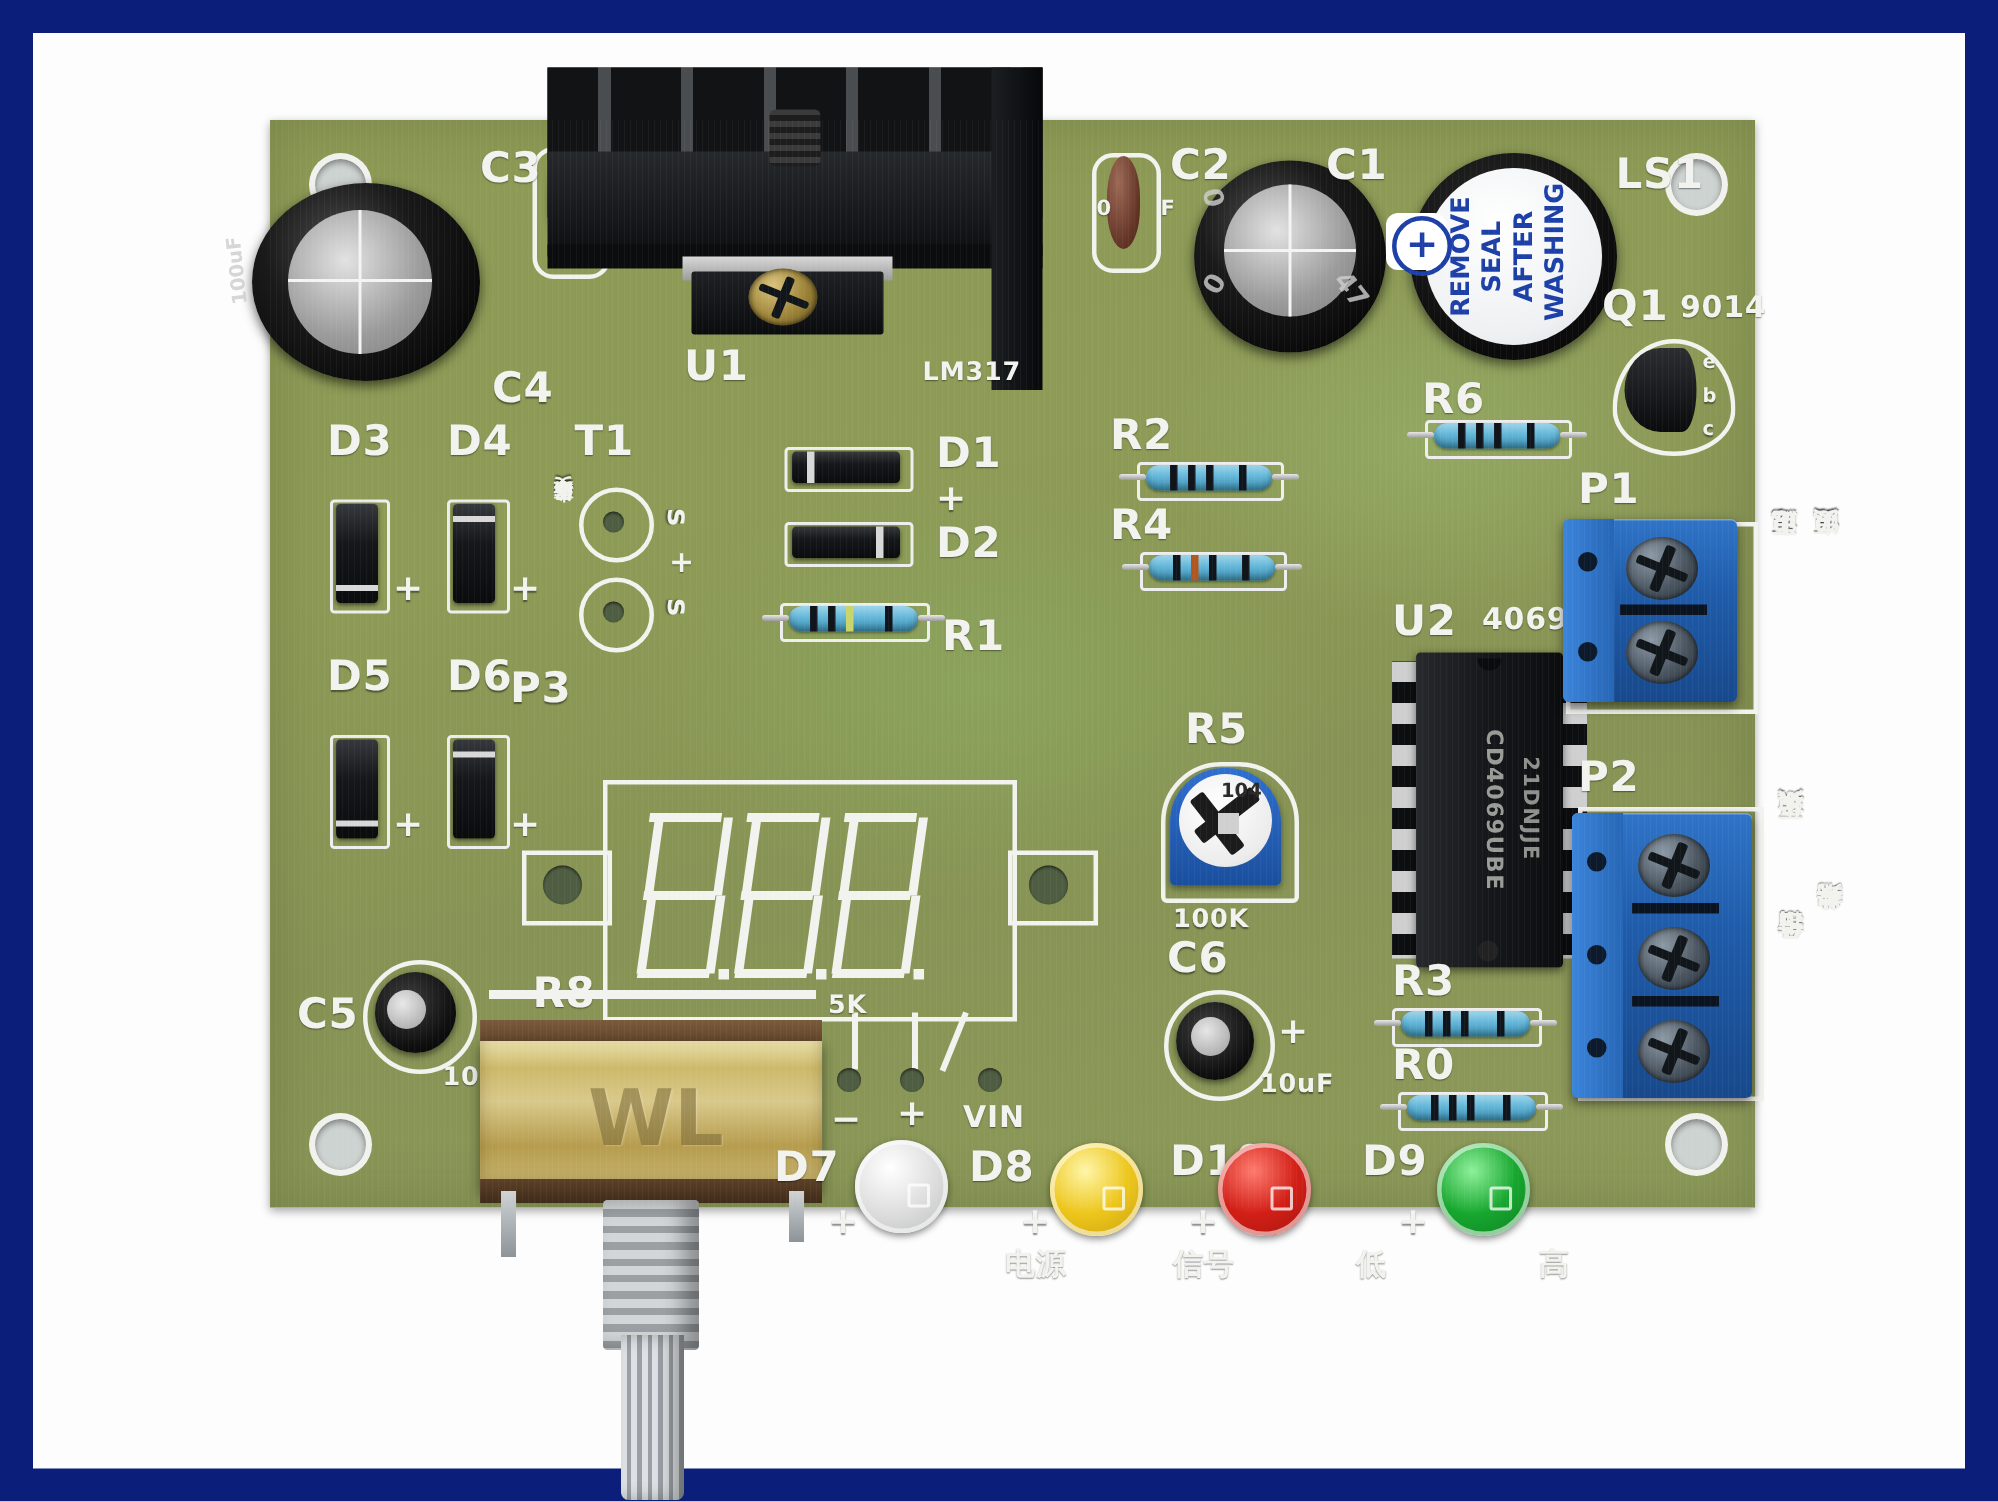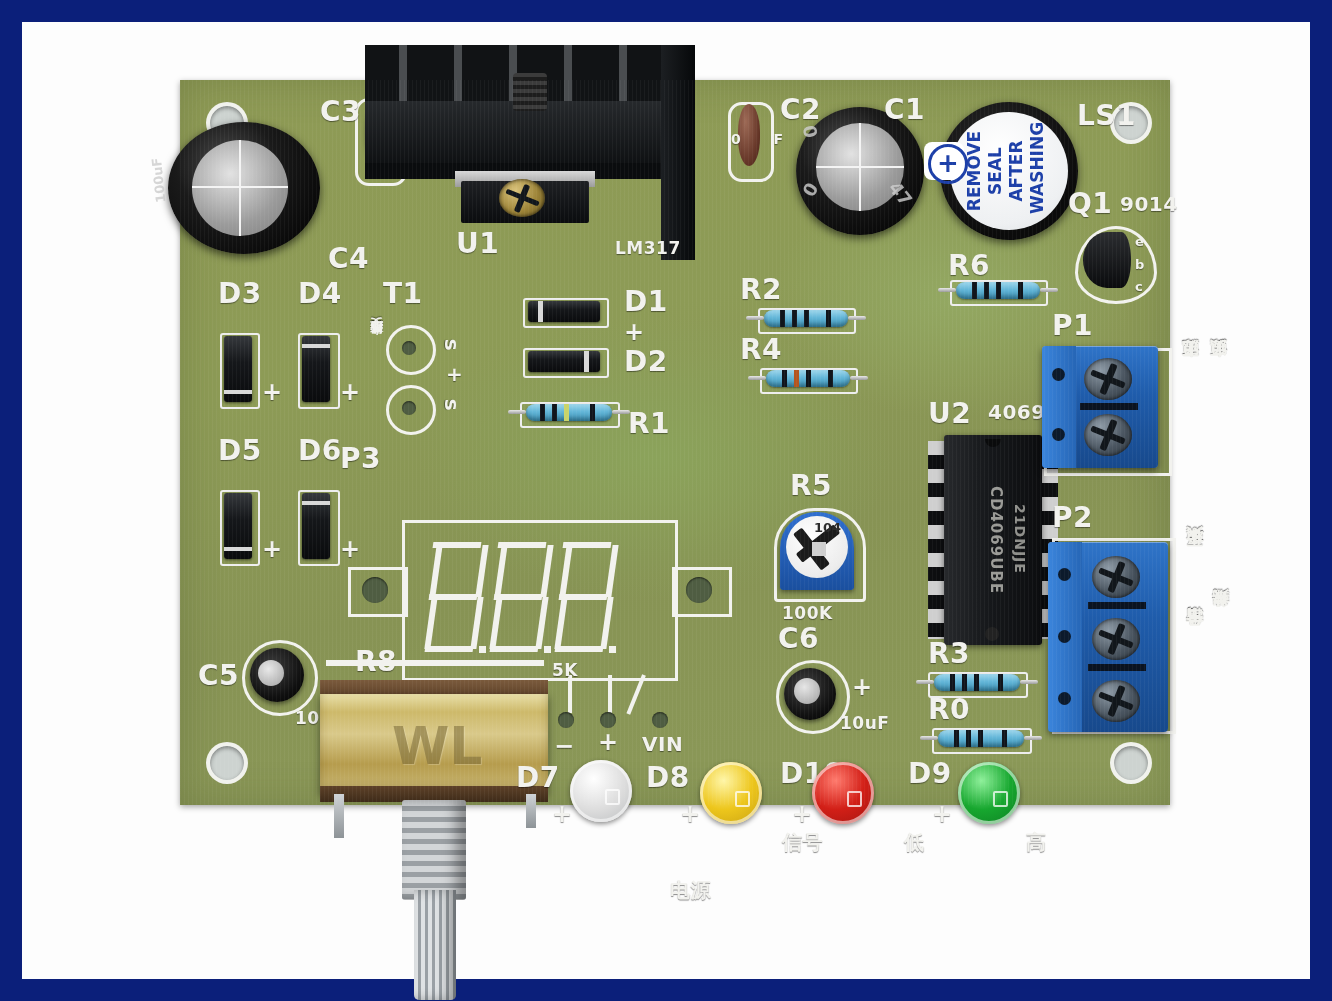--- a/index.html
+++ b/index.html
@@ -455,21 +455,21 @@
       </div>
       <span class="silk s24" style="left:372px;top:722px;">+</span>
 
       <span class="silk s28" style="left:466px;top:684px;">D8</span>
       <div class="led" style="left:520px;top:682px;width:62px;height:62px;
            background:radial-gradient(circle at 38% 30%,#fff6a8,#edc61c 50%,#c7a011 100%);">
         <div class="rim"></div>
           <div class="chip"></div>
       </div>
       <span class="silk s24" style="left:500px;top:722px;">+</span>
-      <span class="silk s20 cn" style="left:490px;top:752px;margin-top:48px;">电源</span>
+      <span class="silk s20 cn" style="left:490px;top:752px;">电源</span>
 
       <span class="silk s28" style="left:600px;top:680px;">D10</span>
       <div class="led" style="left:632px;top:682px;width:62px;height:62px;
            background:radial-gradient(circle at 38% 30%,#ff7b6e,#d21f17 50%,#a21510 100%);">
         <div class="rim"></div>
           <div class="chip"></div>
       </div>
       <span class="silk s24" style="left:612px;top:722px;">+</span>
       <span class="silk s20 cn" style="left:602px;top:752px;">信号</span>
 

